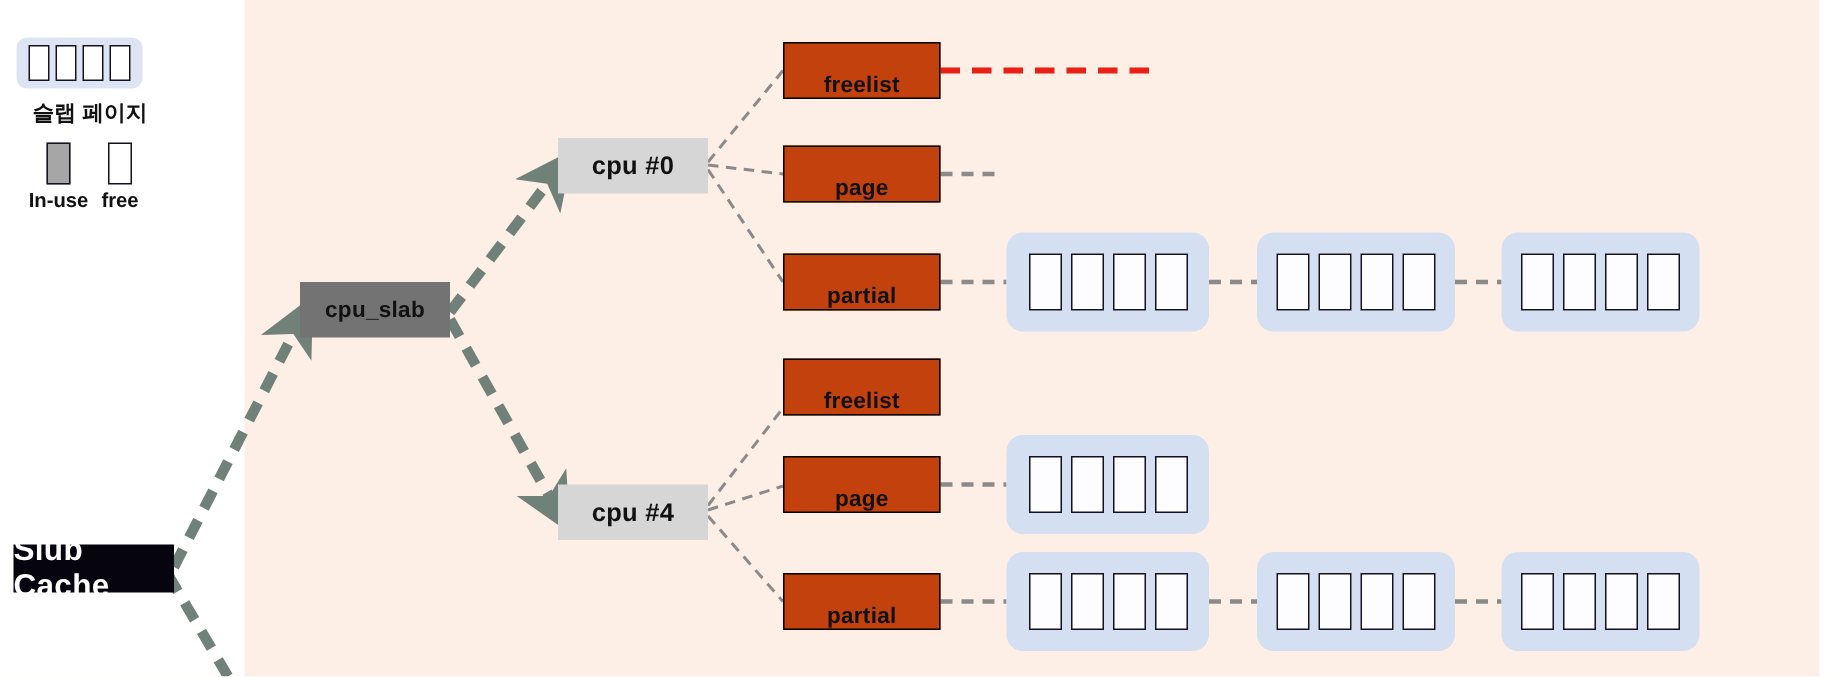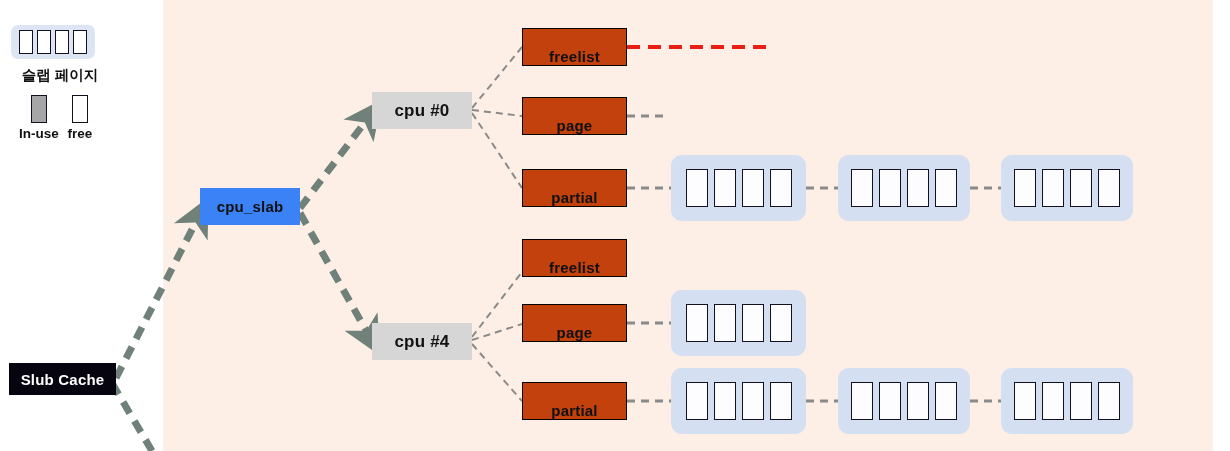--- a/index.html
+++ b/index.html
@@ -47,28 +47,28 @@
     color: #111111;
     font-size: 15px;
     align-items: flex-end;
   }
   .node-cpu {
     background: #d6d6d6;
     color: #111111;
     font-size: 17px;
   }
   .node-cpuslab {
-    background: #3b82f6;
+    background: #737373;
     color: #111111;
     font-size: 15px;
   }
   .node-root {
     background: #06040f;
     color: #ffffff;
-    font-size: 15px;
+    font-size: 21px;
     justify-content: center;
   }
   
   .slabpage {
     position: absolute;
     box-sizing: border-box;
     background: #d4dff2;
     border-radius: 11px;
     display: flex;
     align-items: center;

